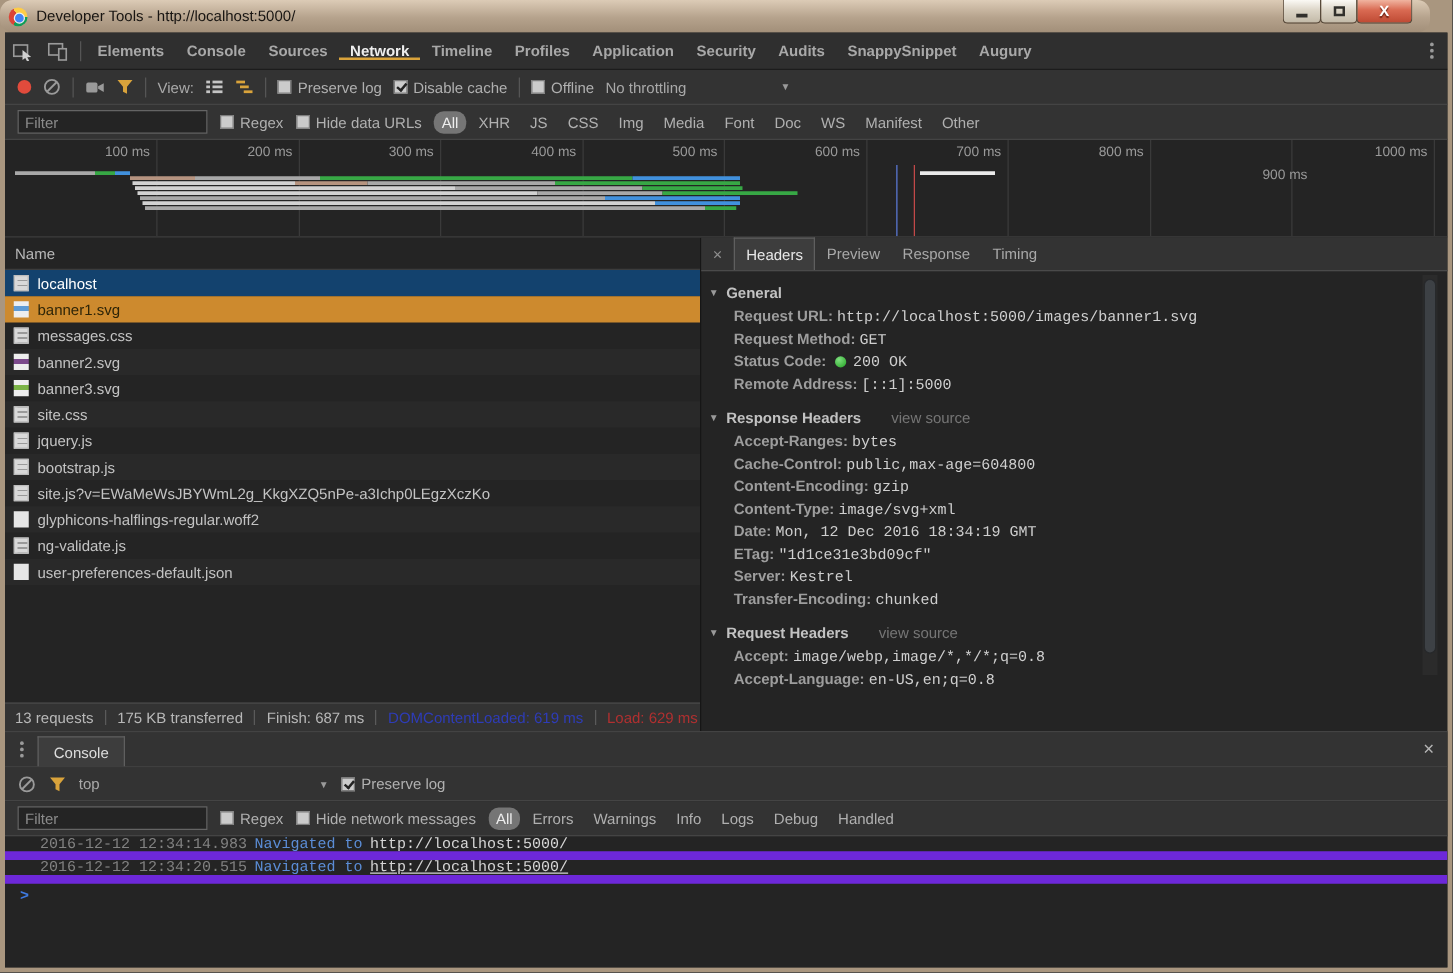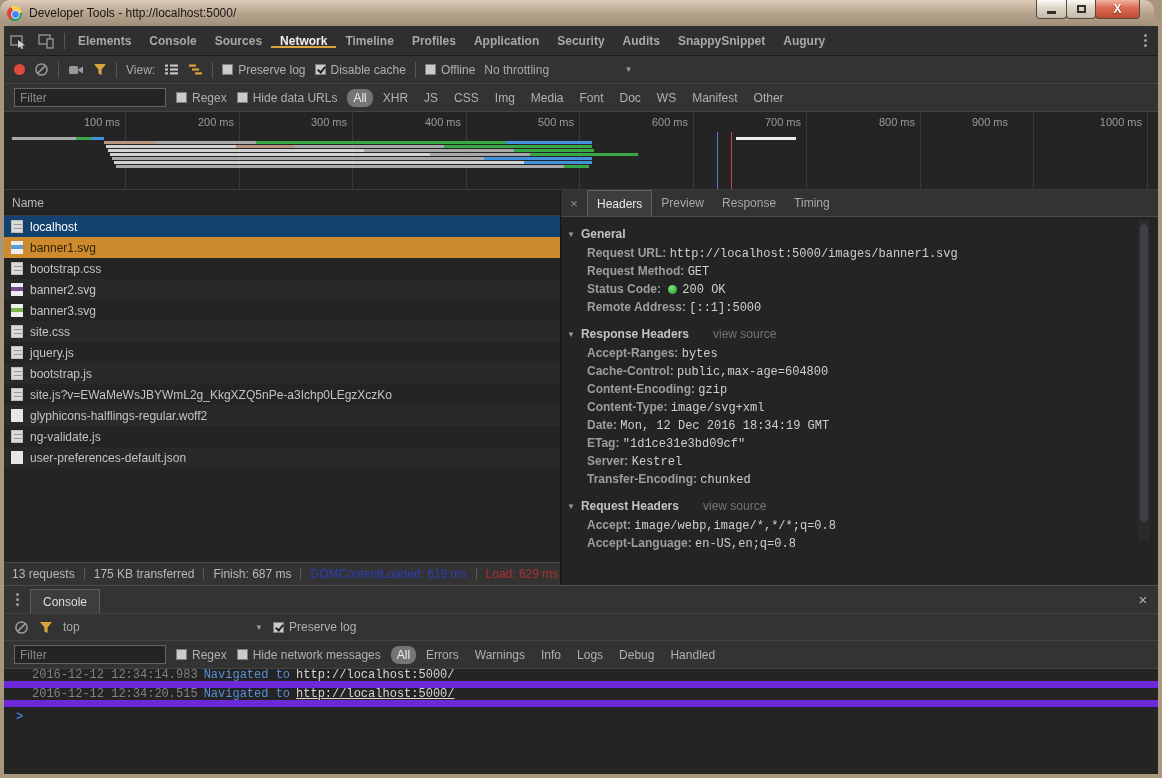--- a/index.html
+++ b/index.html
@@ -1,20 +1,20 @@
 <!DOCTYPE html>
 <html><head>
 <meta charset="utf-8">
 <style>
   * { margin:0; padding:0; box-sizing:border-box; }
   body { font-family:"Liberation Sans", sans-serif; background:#555; }
   .win { position:relative; width:1162px; height:778px; background:#a9967f; overflow:hidden; }
 
   
-  .titlebar { position:absolute; top:0; left:0; right:8px; height:26px;
+  .titlebar { position:absolute; top:0; left:0; right:18px; height:26px;
     background:linear-gradient(#dccbb6,#b5a28c 55%,#a28f79);
     display:flex; align-items:center; padding-left:7px;border-radius:10px; }
   .chrome-icon { width:15px; height:15px; border-radius:50%;
     background:conic-gradient(from 210deg,#db4437 0 120deg,#ffcd46 0 240deg,#0f9d58 0 360deg);
     position:relative; margin-right:7px; flex:none; }
   .chrome-icon::after { content:""; position:absolute; left:4px; top:4px; width:7px; height:7px;
     border-radius:50%; background:#4285f4; border:1.5px solid #f1f1f1; }
   .win-title { font-size:12px; color:#181512; }
   .win-controls { position:absolute; top:0; right:14px; display:flex; }
   .wbtn { height:19px; border:1px solid #57493a; border-top:none; margin-left:-1px;
@@ -291,21 +291,21 @@
         <div class="tick-label" style="left: 391px;">400 ms</div>
         <div class="gridline" style="left: 575px;"></div>
         <div class="tick-label" style="left: 504px;">500 ms</div>
         <div class="gridline" style="left: 689px;"></div>
         <div class="tick-label" style="left: 618px;">600 ms</div>
         <div class="gridline" style="left: 802px;"></div>
         <div class="tick-label" style="left: 731px;">700 ms</div>
         <div class="gridline" style="left: 916px;"></div>
         <div class="tick-label" style="left: 845px;">800 ms</div>
         <div class="gridline" style="left: 1029px;"></div>
-        <div class="tick-label" style="left: 938px;">900 ms</div>
+        <div class="tick-label" style="left: 976px; margin-top: 18px;">900 ms</div>
         <div class="gridline" style="left: 1143px;"></div>
         <div class="tick-label" style="left: 1072px;">1000 ms</div>
         <div class="ov-bar bar-gray" style="left: 8px; top: 25px; width: 64px;"></div>
         <div class="ov-bar bar-green" style="left: 72px; top: 25px; width: 16px;"></div>
         <div class="ov-bar bar-blue" style="left: 88px; top: 25px; width: 12px;"></div>
         <div class="ov-bar bar-tan" style="left: 100px; top: 29px; width: 52px;"></div>
         <div class="ov-bar bar-gray" style="left: 152px; top: 29px; width: 100px;"></div>
         <div class="ov-bar bar-green" style="left: 252px; top: 29px; width: 250px;"></div>
         <div class="ov-bar bar-blue" style="left: 502px; top: 29px; width: 86px;"></div>
         <div class="ov-bar bar-lightgray" style="left: 102px; top: 33px; width: 130px;"></div>
@@ -336,21 +336,21 @@
             <div class="req-row selected">
               <span class="ficon icon-document"></span>
               <span class="req-name">localhost</span>
             </div>
             <div class="req-row highlighted">
               <span class="ficon icon-image-blue"></span>
               <span class="req-name">banner1.svg</span>
             </div>
             <div class="req-row">
               <span class="ficon icon-document"></span>
-              <span class="req-name">bootstrap.css</span>
+              <span class="req-name">messages.css</span>
             </div>
             <div class="req-row">
               <span class="ficon icon-image-purple"></span>
               <span class="req-name">banner2.svg</span>
             </div>
             <div class="req-row">
               <span class="ficon icon-image-green"></span>
               <span class="req-name">banner3.svg</span>
             </div>
             <div class="req-row">

